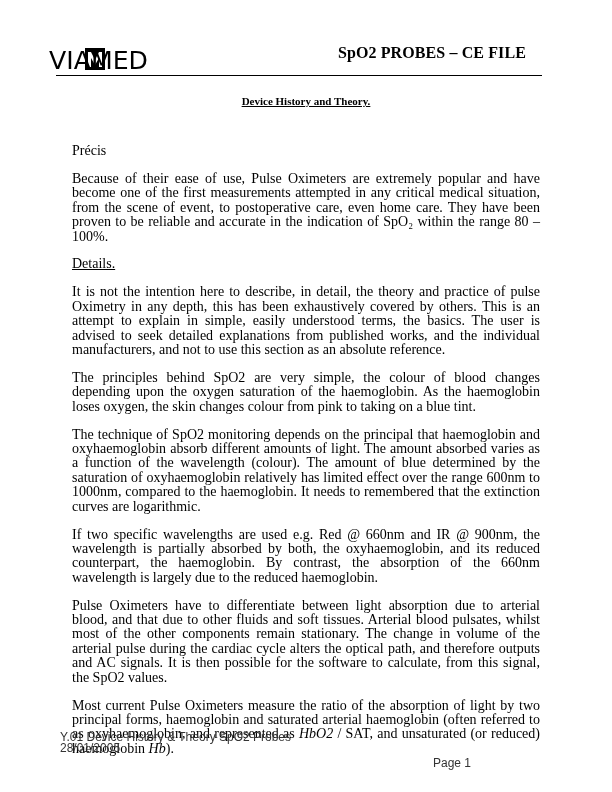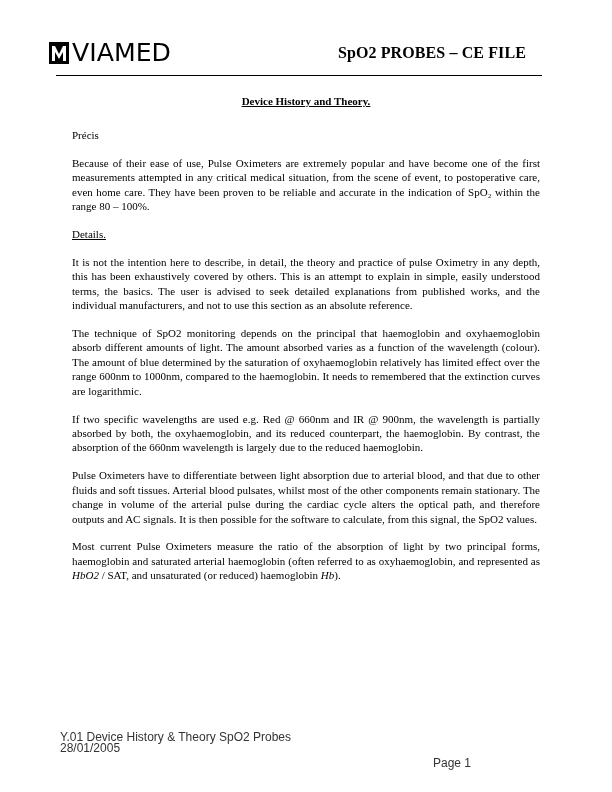--- a/index.html
+++ b/index.html
@@ -1,26 +1,26 @@
 <!DOCTYPE html>
 <html><head>
   <meta charset="utf-8">
   <style>
     html, body { margin: 0; padding: 0; background: #ffffff; }
     body { width: 612px; height: 792px; position: relative; overflow: hidden;
       font-family: "Liberation Serif", "DejaVu Serif", serif; color: #000; }
-    .logo { position: absolute; left: 49px; top: 40px; height: 26px; display: flex; align-items: center; }
+    .logo { position: absolute; left: 49px; top: 48px; height: 26px; display: flex; align-items: center; flex-direction: column; }
     .logo-mark { width: 20px; height: 22px; background: #000; position: relative; margin-right: 3px; }
     .logo-mark svg { position: absolute; left: 0; top: 0; }
     .logo-text { font-family: "DejaVu Sans", sans-serif; font-size: 24px; letter-spacing: 0px; line-height: 26px; font-weight: normal; transform: scaleX(1.05); transform-origin: left center; }
     .header-title { position: absolute; left: 338px; top: 44px; font-size: 16px; font-weight: bold; letter-spacing: 0.1px; }
     .header-rule { position: absolute; left: 56px; top: 75px; width: 486px; height: 0; border-top: 1px solid #000; }
     .doc-title { position: absolute; left: 0; width: 612px; top: 95px; text-align: center; font-size: 11px; font-weight: bold; }
     .doc-title span { text-decoration: underline; }
-    .content { position: absolute; left: 72px; top: 128px; width: 468px; font-size: 11px; line-height: 14.4px; }
+    .content { position: absolute; left: 72px; top: 144px; width: 468px; font-size: 14px; line-height: 14.4px; }
     .content p { margin: 0 0 13.5px 0; text-align: justify; }
     .content p.tight { margin-bottom: 0; }
     .heading-u { text-decoration: underline; }
     .footer { position: absolute; left: 60px; top: 732px; width: 480px; font-family: "Liberation Sans", sans-serif; font-size: 12px; color: #333; line-height: 11px; }
     .footer .page { position: absolute; left: 373px; top: 26px; }
     i { font-style: italic; }
   </style>
 </head>
 <body>
 
@@ -39,20 +39,21 @@
 
 <div class="doc-title">
   <span>Device History and Theory.</span>
 </div>
 
 <div class="content">
   <p>Précis</p>
   <p>Because of their ease of use, Pulse Oximeters are extremely popular and have become one of the first measurements attempted in any critical medical situation, from the scene of event, to postoperative care, even home care. They have been proven to be reliable and accurate in the indication of SpO₂ within the range 80 – 100%.</p>
   <p><span class="heading-u">Details.</span></p>
   <p>It is not the intention here to describe, in detail, the theory and practice of pulse Oximetry in any depth, this has been exhaustively covered by others. This is an attempt to explain in simple, easily understood terms, the basics. The user is advised to seek detailed explanations from published works, and the individual manufacturers, and not to use this section as an absolute reference.</p>
+  <p>The principles behind SpO2 are very simple, the colour of blood changes depending upon the oxygen saturation of the haemoglobin. As the haemoglobin loses oxygen, the skin changes colour from pink to taking on a blue tint.</p>
   <p>The technique of SpO2 monitoring depends on the principal that haemoglobin and oxyhaemoglobin absorb different amounts of light. The amount absorbed varies as a function of the wavelength (colour). The amount of blue determined by the saturation of oxyhaemoglobin relatively has limited effect over the range 600nm to 1000nm, compared to the haemoglobin. It needs to remembered that the extinction curves are logarithmic.</p>
   <p>If two specific wavelengths are used e.g. Red @ 660nm and IR @ 900nm, the wavelength is partially absorbed by both, the oxyhaemoglobin, and its reduced counterpart, the haemoglobin. By contrast, the absorption of the 660nm wavelength is largely due to the reduced haemoglobin.</p>
   <p>Pulse Oximeters have to differentiate between light absorption due to arterial blood, and that due to other fluids and soft tissues. Arterial blood pulsates, whilst most of the other components remain stationary. The change in volume of the arterial pulse during the cardiac cycle alters the optical path, and therefore outputs and AC signals. It is then possible for the software to calculate, from this signal, the SpO2 values.</p>
   <p class="tight"><span>Most current Pulse Oximeters measure the ratio of the absorption of light by two principal forms, haemoglobin and saturated arterial haemoglobin (often referred to as oxyhaemoglobin, and represented as </span><i>HbO2</i><span> / SAT, and unsaturated (or reduced) haemoglobin </span><i>Hb</i><span>).</span></p>
 </div>
 
 <div class="footer">
   <div>Y.01 Device History &amp; Theory SpO2 Probes</div>
   <div>28/01/2005</div>
   <div class="page">Page 1</div>

